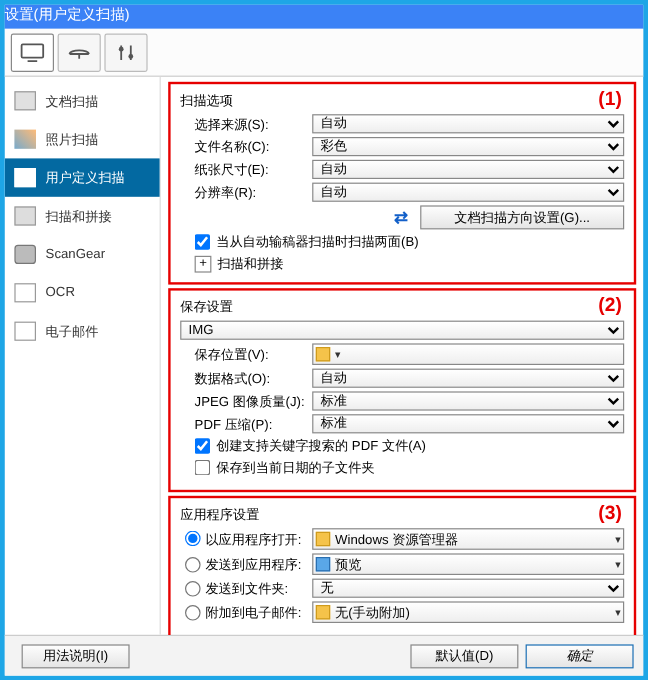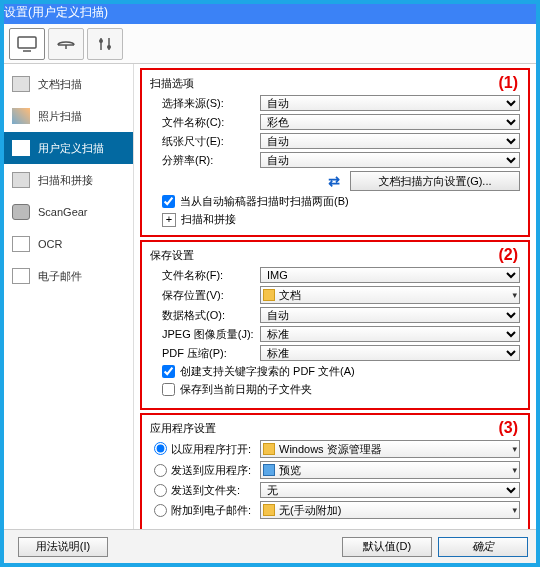--- a/index.html
+++ b/index.html
@@ -136,29 +136,27 @@
         <div style="display:flex;align-items:center;margin-top:2px;">
             <span class="plusbox">+</span>
             <span>扫描和拼接</span>
           </div>
       </div>
 
       <div class="section">
         <div class="section-label">(2)</div>
         <div class="section-title">保存设置</div>
         <div class="row">
-            <div class="lbl">文件名称(F):</div>
             <div class="ctrl"><select><option>IMG</option></select></div>
           </div>
         <div class="row">
             <div class="lbl">保存位置(V):</div>
             <div class="ctrl">
           <div class="sel-with-icon">
                 <span class="tiny folder-y"></span>
-                <span class="txt">文档</span>
                 <span class="caret">▾</span>
               </div>
         </div>
           </div>
         <div class="row">
             <div class="lbl">数据格式(O):</div>
             <div class="ctrl"><select><option>自动</option></select></div>
           </div>
         <div class="row">
             <div class="lbl">JPEG 图像质量(J):</div>

